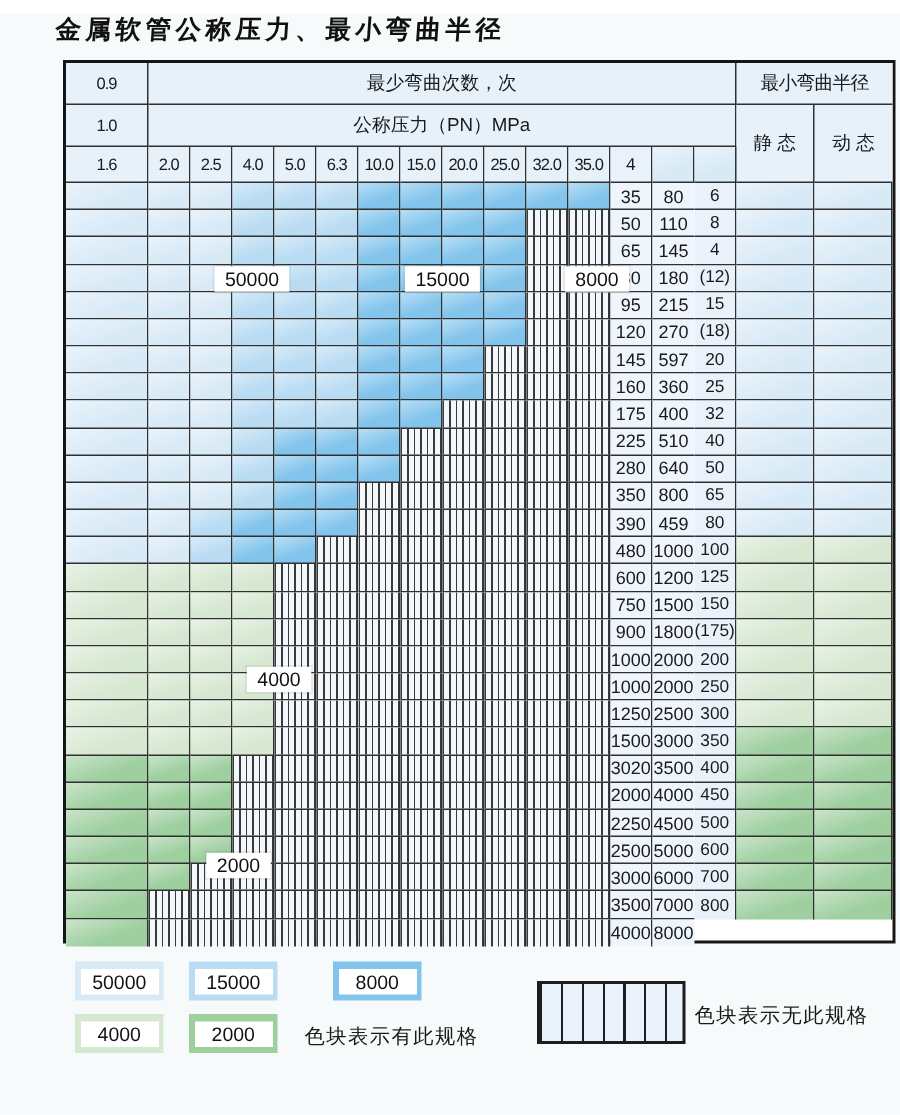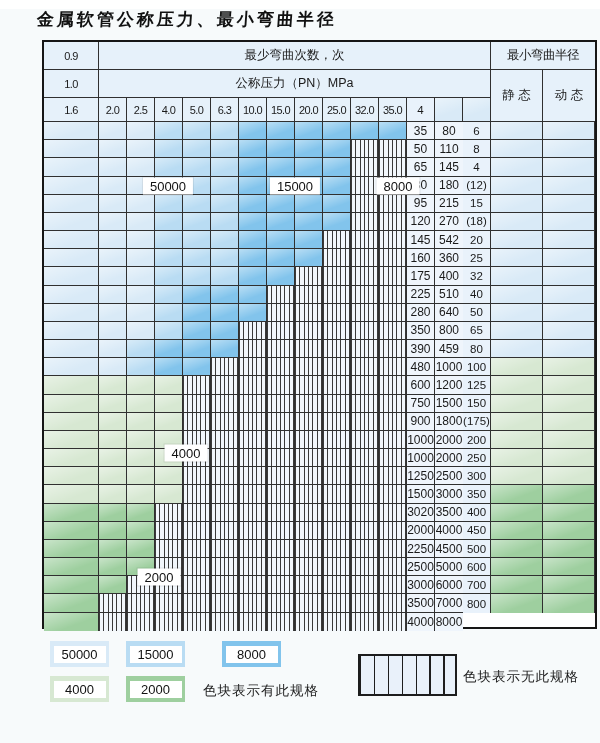--- a/index.html
+++ b/index.html
@@ -214,21 +214,21 @@
     <div class="c band" style="background-color: rgb(185, 220, 243);"></div>
     <div class="c band" style="background-color: rgb(185, 220, 243);"></div>
     <div class="c band" style="background-color: rgb(185, 220, 243);"></div>
     <div class="c band" style="background-color: rgb(130, 196, 236);"></div>
     <div class="c band" style="background-color: rgb(130, 196, 236);"></div>
     <div class="c band" style="background-color: rgb(130, 196, 236);"></div>
     <div class="c striped"></div>
     <div class="c striped"></div>
     <div class="c striped"></div>
     <div class="c valcell">145</div>
-    <div class="c valcell last">542</div>
+    <div class="c valcell last">597</div>
     <div class="c dncell">20</div>
     <div class="c band" style="background-color: rgb(217, 234, 247);"></div>
     <div class="c band" style="background-color: rgb(217, 234, 247);"></div>
     <div class="c band" style="background-color: rgb(217, 234, 247);"></div>
     <div class="c band" style="background-color: rgb(217, 234, 247);"></div>
     <div class="c band" style="background-color: rgb(217, 234, 247);"></div>
     <div class="c band" style="background-color: rgb(185, 220, 243);"></div>
     <div class="c band" style="background-color: rgb(185, 220, 243);"></div>
     <div class="c band" style="background-color: rgb(185, 220, 243);"></div>
     <div class="c band" style="background-color: rgb(130, 196, 236);"></div>

